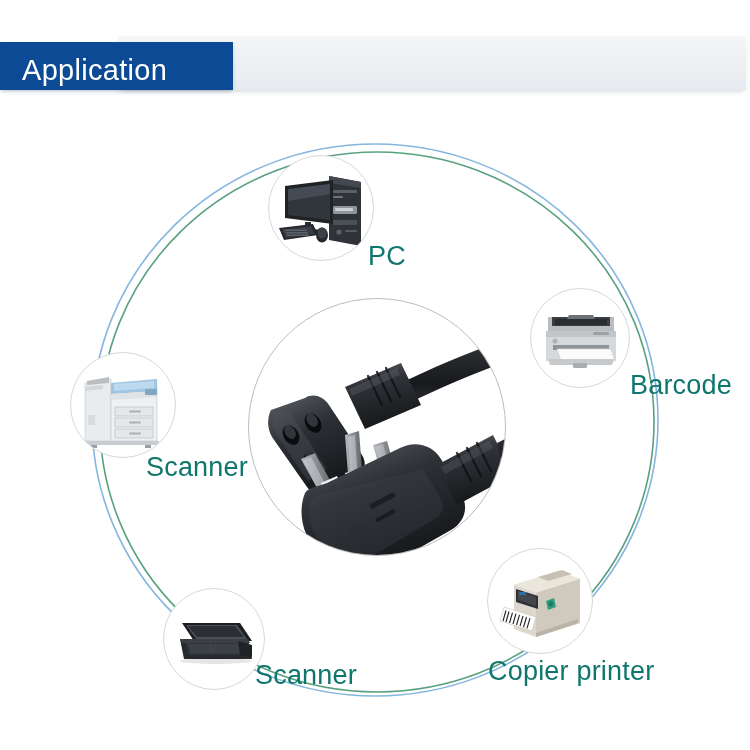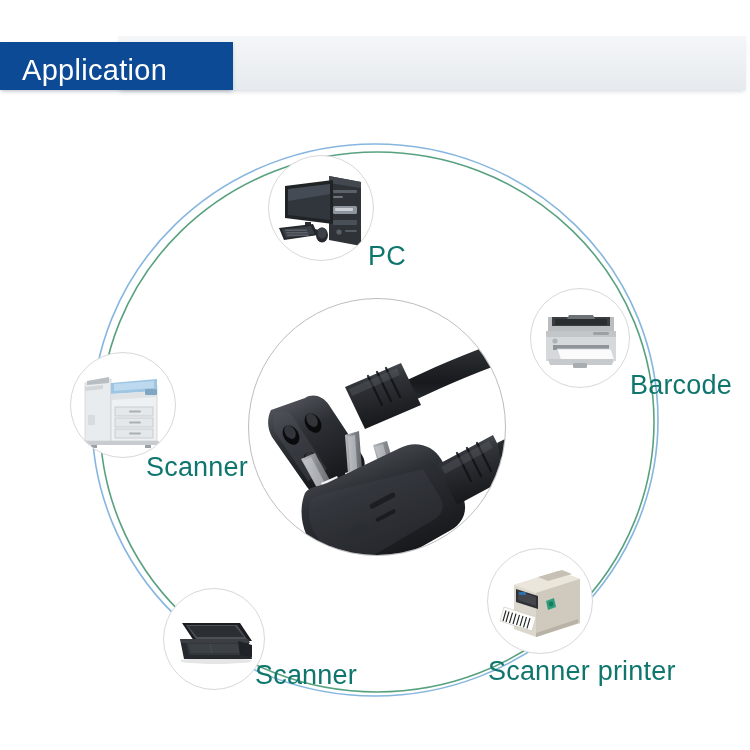--- a/index.html
+++ b/index.html
@@ -290,21 +290,21 @@
         <line x1="28" y1="64.7" x2="25" y2="75"></line>
         <line x1="31.5" y1="65.8" x2="28.5" y2="76"></line>
         <line x1="35" y1="67" x2="32" y2="77.2"></line>
         <line x1="38.5" y1="68" x2="35.5" y2="78.3"></line>
         <line x1="42" y1="69.2" x2="39" y2="79.4"></line>
       </g>
 
       <path d="M48 84 L90 70 L90 74 L48 88 Z" fill="#b8b3a6"></path>
     </svg>
   </div>
-  <div class="node-label">Scanner printer</div>
+  <div class="node-label">Copier printer</div>
 </div>
 
 <div id="center-product">
   <div id="center-circle">
     <svg id="center-cord-svg" width="290" height="300" viewBox="0 0 290 300">
       <defs>
         <linearGradient id="cableG" x1="0" y1="0" x2="0" y2="1">
           <stop offset="0%" stop-color="#4a4d52"></stop>
           <stop offset="32%" stop-color="#2a2d31"></stop>
           <stop offset="70%" stop-color="#17191c"></stop>

